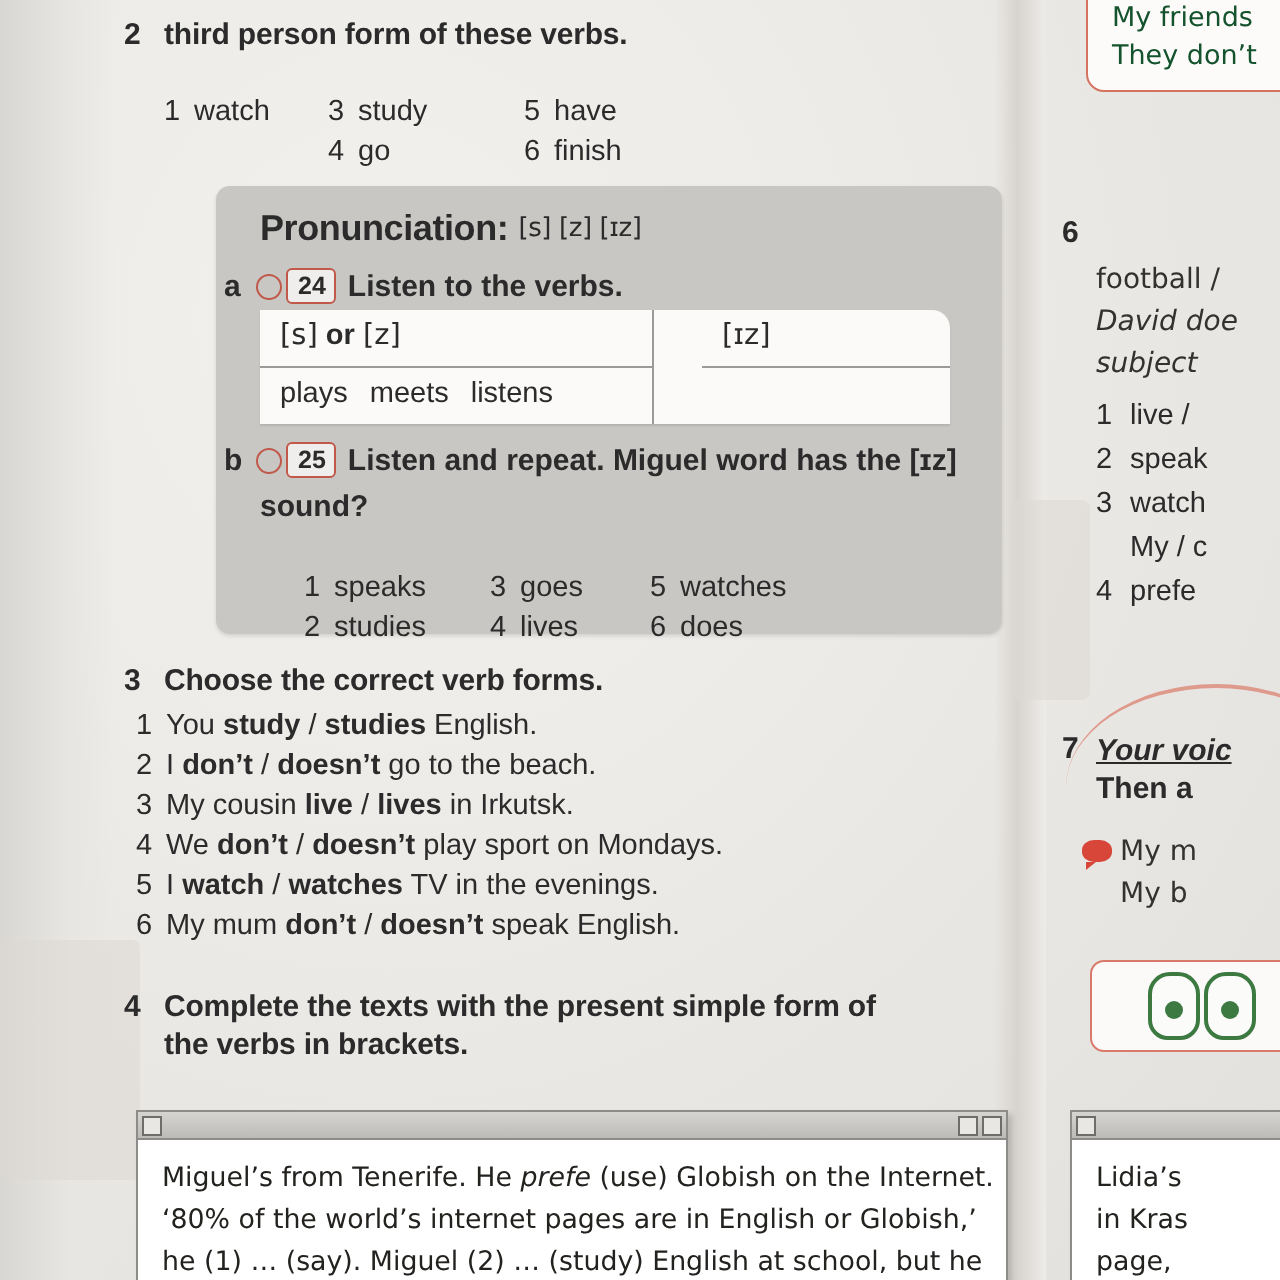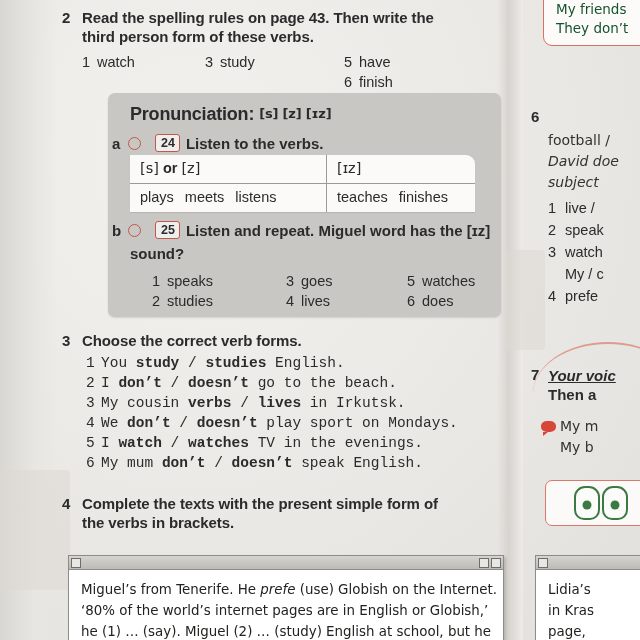--- a/index.html
+++ b/index.html
@@ -33,44 +33,44 @@
   .ex-head{display:flex;align-items:flex-start;}
   .ex-num{
     font-weight:bold;font-size:15px;line-height:19px;
     width:20px;flex:0 0 20px;
   }
   .ex-title{
     font-weight:bold;font-size:15px;line-height:19px;
     letter-spacing:-0.1px;
   }
 
-  .items{display:flex;margin-top:6px;gap:41px;}
+  .items{display:flex;margin-top:19px;}
   .items .colx{display:block;}
   .item{font-size:14.5px;line-height:20px;white-space:nowrap;}
   .item .n{display:inline-block;width:15px;color:#2b2b2b;}
 
   
   #pron{
     position:absolute;left:46px;top:93px;width:393px;height:224px;
     background:#c9c7c4;
     border-radius:7px;
     box-shadow:0 1px 2px rgba(0,0,0,.12);
   }
   #pron .pron-title{
     position:absolute;left:22px;top:11px;
     font-weight:bold;font-size:18px;letter-spacing:-0.2px;
   }
   #pron .pron-title .ipa{
-    font-weight:bold;font-size:13px;vertical-align:2px;margin-left:5px;
+    font-weight:normal;font-size:13px;vertical-align:2px;margin-left:5px;
     font-family:"DejaVu Sans", sans-serif;
   }
   .sub-row{position:absolute;display:flex;align-items:center;}
   .sub-letter{font-weight:bold;font-size:15px;width:16px;}
   .audio-badge{
-    display:inline-flex;align-items:center;gap:18px;margin-right:6px;
+    display:inline-flex;align-items:center;gap:6px;margin-right:6px;
   }
   .audio-dot{
     width:11px;height:11px;border-radius:50%;
     border:1.6px solid #c0594a;background:transparent;
     margin-right:-4px;position:relative;z-index:0;
   }
   .audio-num{
     border:1.6px solid #c0594a;border-radius:3px;
     background:#f0eeec;
     font-weight:bold;font-size:12.5px;line-height:13px;
@@ -80,21 +80,21 @@
   .sub-text{font-weight:bold;font-size:15px;}
 
   
   #pron-table{
     position:absolute;left:22px;top:62px;width:345px;
     background:#fbfaf9;
     border-radius:0 9px 0 0;
     overflow:hidden;
     box-shadow:0 1px 1px rgba(0,0,0,.10);
   }
-  #pron-table .trow{display:flex;}
+  #pron-table .trow{display:flex;gap:24px;}
   #pron-table .tcell{
     padding:4px 8px 5px 10px;
     font-size:14.5px;line-height:19px;white-space:nowrap;
   }
   #pron-table .c1{width:197px;box-sizing:border-box;border-right:1.3px solid #9a9a98;}
   #pron-table .c2{flex:1;box-sizing:border-box;}
   #pron-table .hdr .tcell{border-bottom:1.3px solid #9a9a98;}
   #pron-table .ipa{font-family:"DejaVu Sans", sans-serif;}
   #pron-table .words span{margin-right:11px;}
   #pron-table .words span:last-child{margin-right:0;}
@@ -186,30 +186,30 @@
 
 <div class="smudge" style="left:0;top:470px;width:70px;height:120px;"></div>
 <div class="smudge" style="left:505px;top:250px;width:40px;height:100px;"></div>
 
 <div class="col-left">
 
   <div class="ex" style="left:0;top:8px;width:440px;">
     <div class="ex-head">
       <div class="ex-num">2</div>
       <div>
-        <div class="ex-title">Read the spelling rules on page 43. Then write the</div>
         <div class="ex-title">third person form of these verbs.</div>
       </div>
     </div>
     <div class="items" style="margin-left:20px;">
       <div class="colx" style="width:82px;">
         <div class="item"><span class="n">1</span><span>watch</span></div>
       </div>
       <div class="colx" style="width:98px;">
         <div class="item"><span class="n">3</span><span>study</span></div>
+        <div class="item"><span class="n">4</span><span>go</span></div>
       </div>
       <div class="colx">
         <div class="item"><span class="n">5</span><span>have</span></div>
         <div class="item"><span class="n">6</span><span>finish</span></div>
       </div>
     </div>
   </div>
 
   <div id="pron">
 
@@ -234,23 +234,20 @@
           <span class="ipa">[z]</span>
         </div>
         <div class="tcell c2">
           <span class="ipa">[ɪz]</span>
         </div>
       </div>
       <div class="trow">
         <div class="tcell c1 words">
           <span>plays</span><span>meets</span><span>listens</span>
         </div>
-        <div class="tcell c2 words">
-          <span>teaches</span><span>finishes</span>
-        </div>
       </div>
     </div>
 
     <div class="sub-row" style="left:4px;top:128px;">
       <span class="sub-letter">b</span>
       <span class="audio-badge">
         <span class="audio-dot"></span>
         <span class="audio-num">25</span>
       </span>
       <span class="sub-text">Listen and repeat. Miguel word has the [ɪz]</span>
@@ -271,24 +268,24 @@
         <div class="item"><span class="n">6</span><span>does</span></div>
       </div>
     </div>
   </div>
 
   <div class="ex" style="left:0;top:331px;width:440px;">
     <div class="ex-head">
       <div class="ex-num">3</div>
       <div class="ex-title">Choose the correct verb forms.</div>
     </div>
-    <div style="margin-left:24px;margin-top:3px;font-family:Liberation Mono, monospace;">
+    <div style="margin-left:6px;margin-top:3px;">
       <div class="item"><span class="n">1</span><span>You </span><b>study</b><span> / </span><b>studies</b><span> English.</span></div>
       <div class="item"><span class="n">2</span><span>I </span><b>don’t</b><span> / </span><b>doesn’t</b><span> go to the beach.</span></div>
-      <div class="item"><span class="n">3</span><span>My cousin </span><b>verbs</b><span> / </span><b>lives</b><span> in Irkutsk.</span></div>
+      <div class="item"><span class="n">3</span><span>My cousin </span><b>live</b><span> / </span><b>lives</b><span> in Irkutsk.</span></div>
       <div class="item"><span class="n">4</span><span>We </span><b>don’t</b><span> / </span><b>doesn’t</b><span> play sport on Mondays.</span></div>
       <div class="item"><span class="n">5</span><span>I </span><b>watch</b><span> / </span><b>watches</b><span> TV in the evenings.</span></div>
       <div class="item"><span class="n">6</span><span>My mum </span><b>don’t</b><span> / </span><b>doesn’t</b><span> speak English.</span></div>
     </div>
   </div>
 
   <div class="ex" style="left:0;top:494px;width:440px;">
     <div class="ex-head">
       <div class="ex-num">4</div>
       <div>

